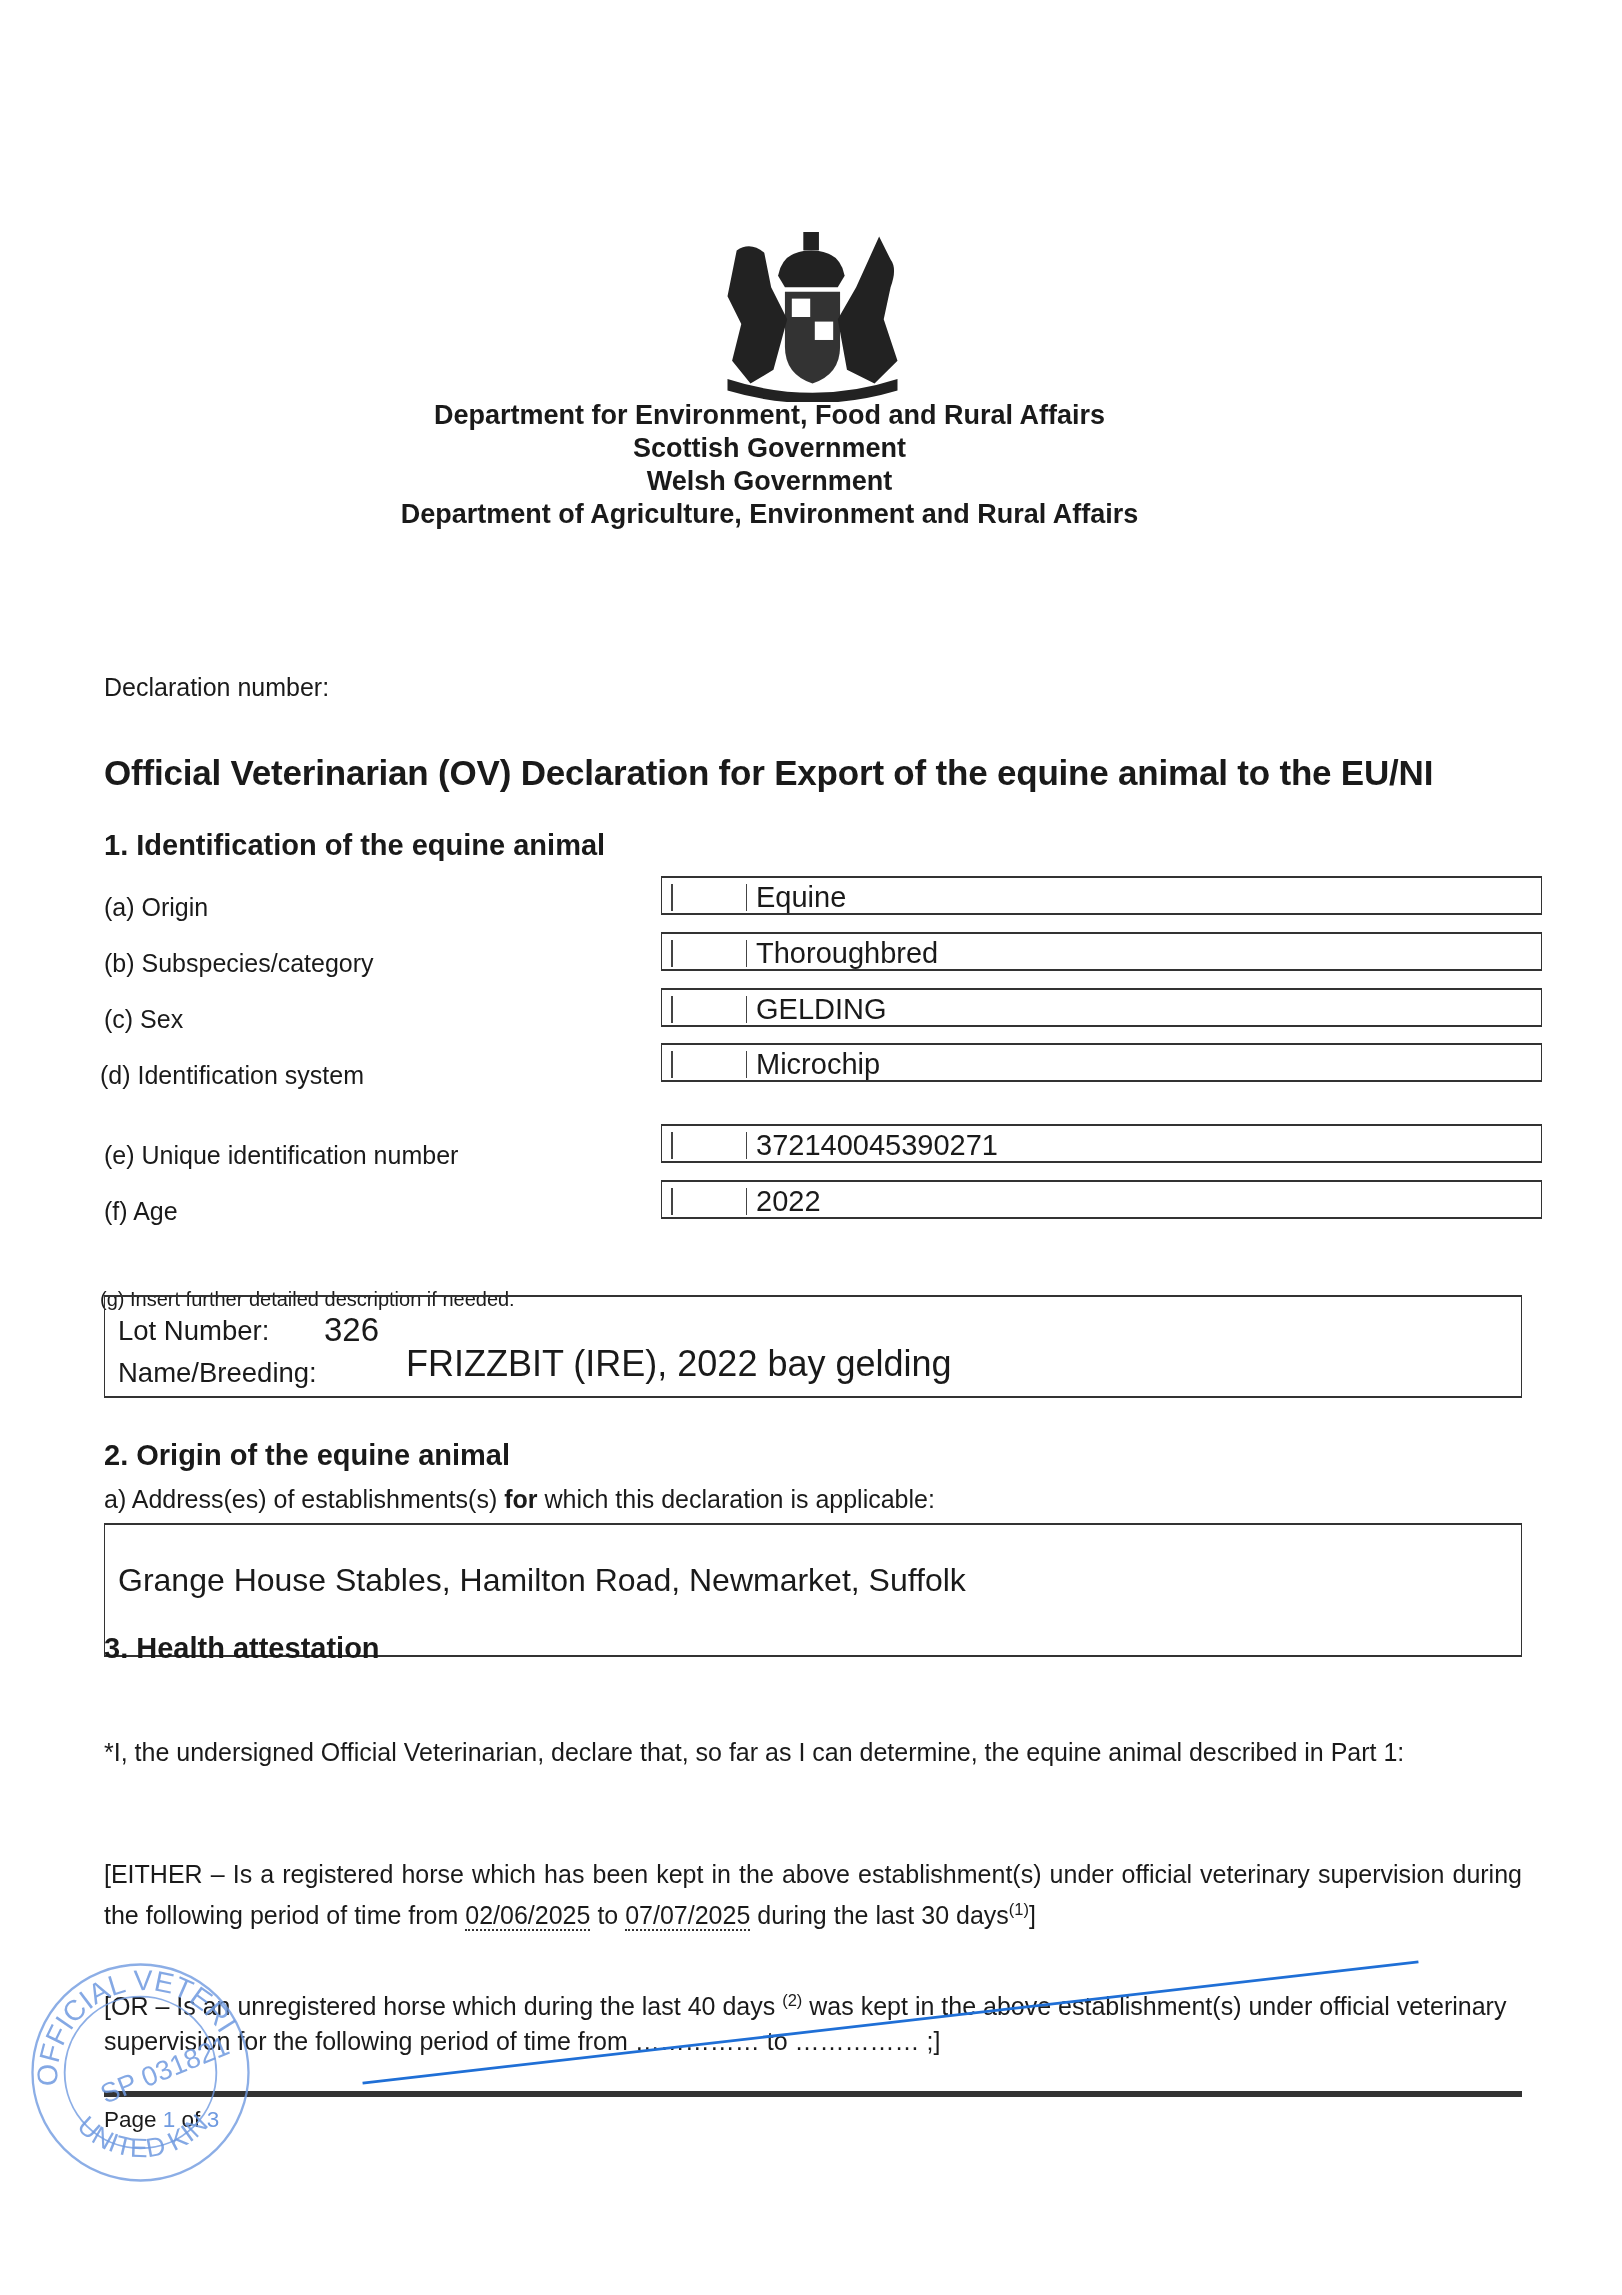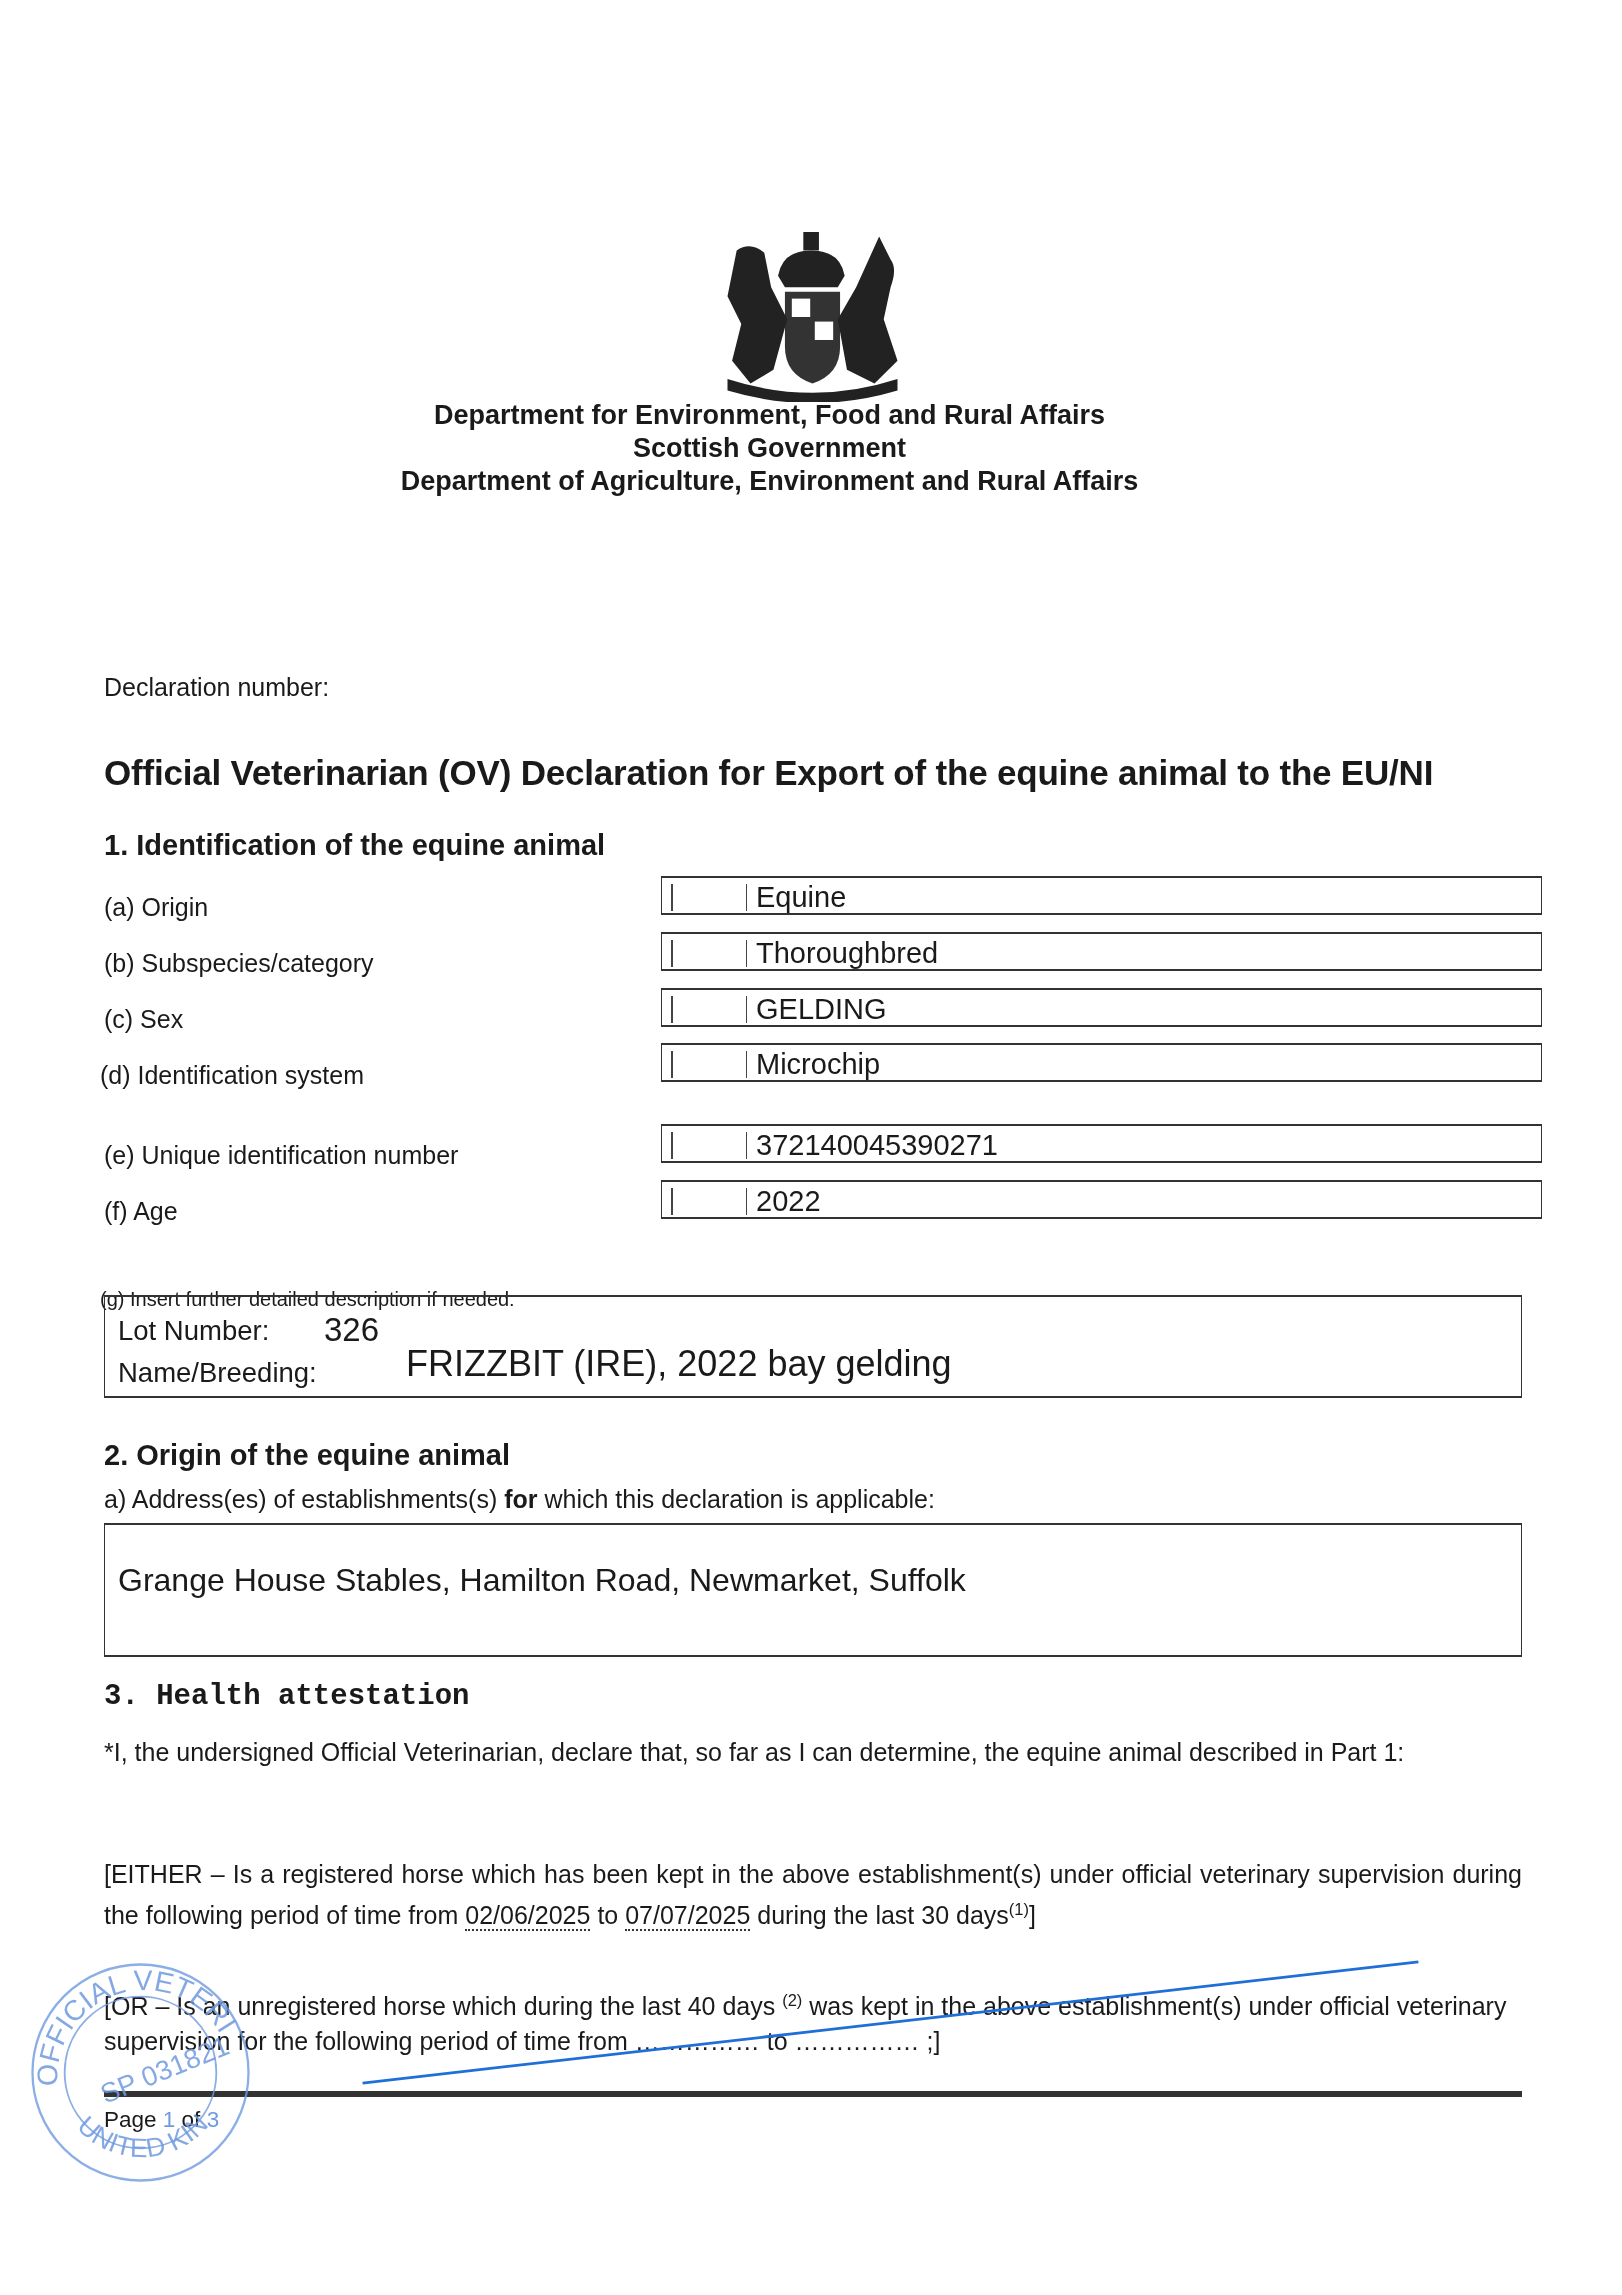--- a/index.html
+++ b/index.html
@@ -46,20 +46,21 @@
       <path d="M370 10 L395 60 Q410 80 395 120 L380 190 L410 280 L360 330 L300 300 L280 190 L320 120 Z"></path>
 
       <path d="M40 320 Q225 380 410 320 L410 345 Q225 400 40 345 Z"></path>
     </g>
   </svg>
 </div>
 
 <div class="abs dept">
   <div>Department for Environment, Food and Rural Affairs</div>
   <div>Scottish Government</div>
+  <div>Welsh Government</div>
   <div>Department of Agriculture, Environment and Rural Affairs</div>
 </div>
 
 <div class="abs decl-num">Declaration number:</div>
 
 <div class="abs title">Official Veterinarian (OV) Declaration for Export of the equine animal to the EU/NI</div>
 
 <div class="abs h2" style="left:104px; top:829px;">1. Identification of the equine animal</div>
 
 <div class="abs label" style="left:104px; top:893px;">(a) Origin</div>
@@ -113,21 +114,21 @@
 </div>
 
 <div class="abs h2" style="left:104px; top:1439px;">2. Origin of the equine animal</div>
 <div class="abs label" style="left:104px; top:1485px;">
   <span>a) Address(es) of establishments(s) </span><b>for</b><span> which this declaration is applicable:</span>
 </div>
 <div class="abs box" style="top:1523px; height:134px;">
   <span class="abs" style="left:13px; top:37px; font-size:32px;">Grange House Stables, Hamilton Road, Newmarket, Suffolk</span>
 </div>
 
-<div class="abs h2" style="left:104px; top:1680px;font-family:Liberation Mono, monospace;">3. Health attestation</div>
+<div class="abs h2" style="left:104px; top:1632px;">3. Health attestation</div>
 <div class="abs para" style="top:1735px;">*I, the undersigned Official Veterinarian, declare that, so far as I can determine, the equine animal described in Part 1:</div>
 
 <div class="abs para" style="top:1857px; text-align:justify;">
   <span>[EITHER – Is a registered horse which has been kept in the above establishment(s) under official veterinary supervision during the following period of time from</span>
   <span class="dotted">02/06/2025</span>
   <span>to</span>
   <span class="dotted">07/07/2025</span>
   <span>during the last 30 days</span><sup>(1)</sup><span>]</span>
 </div>
 

